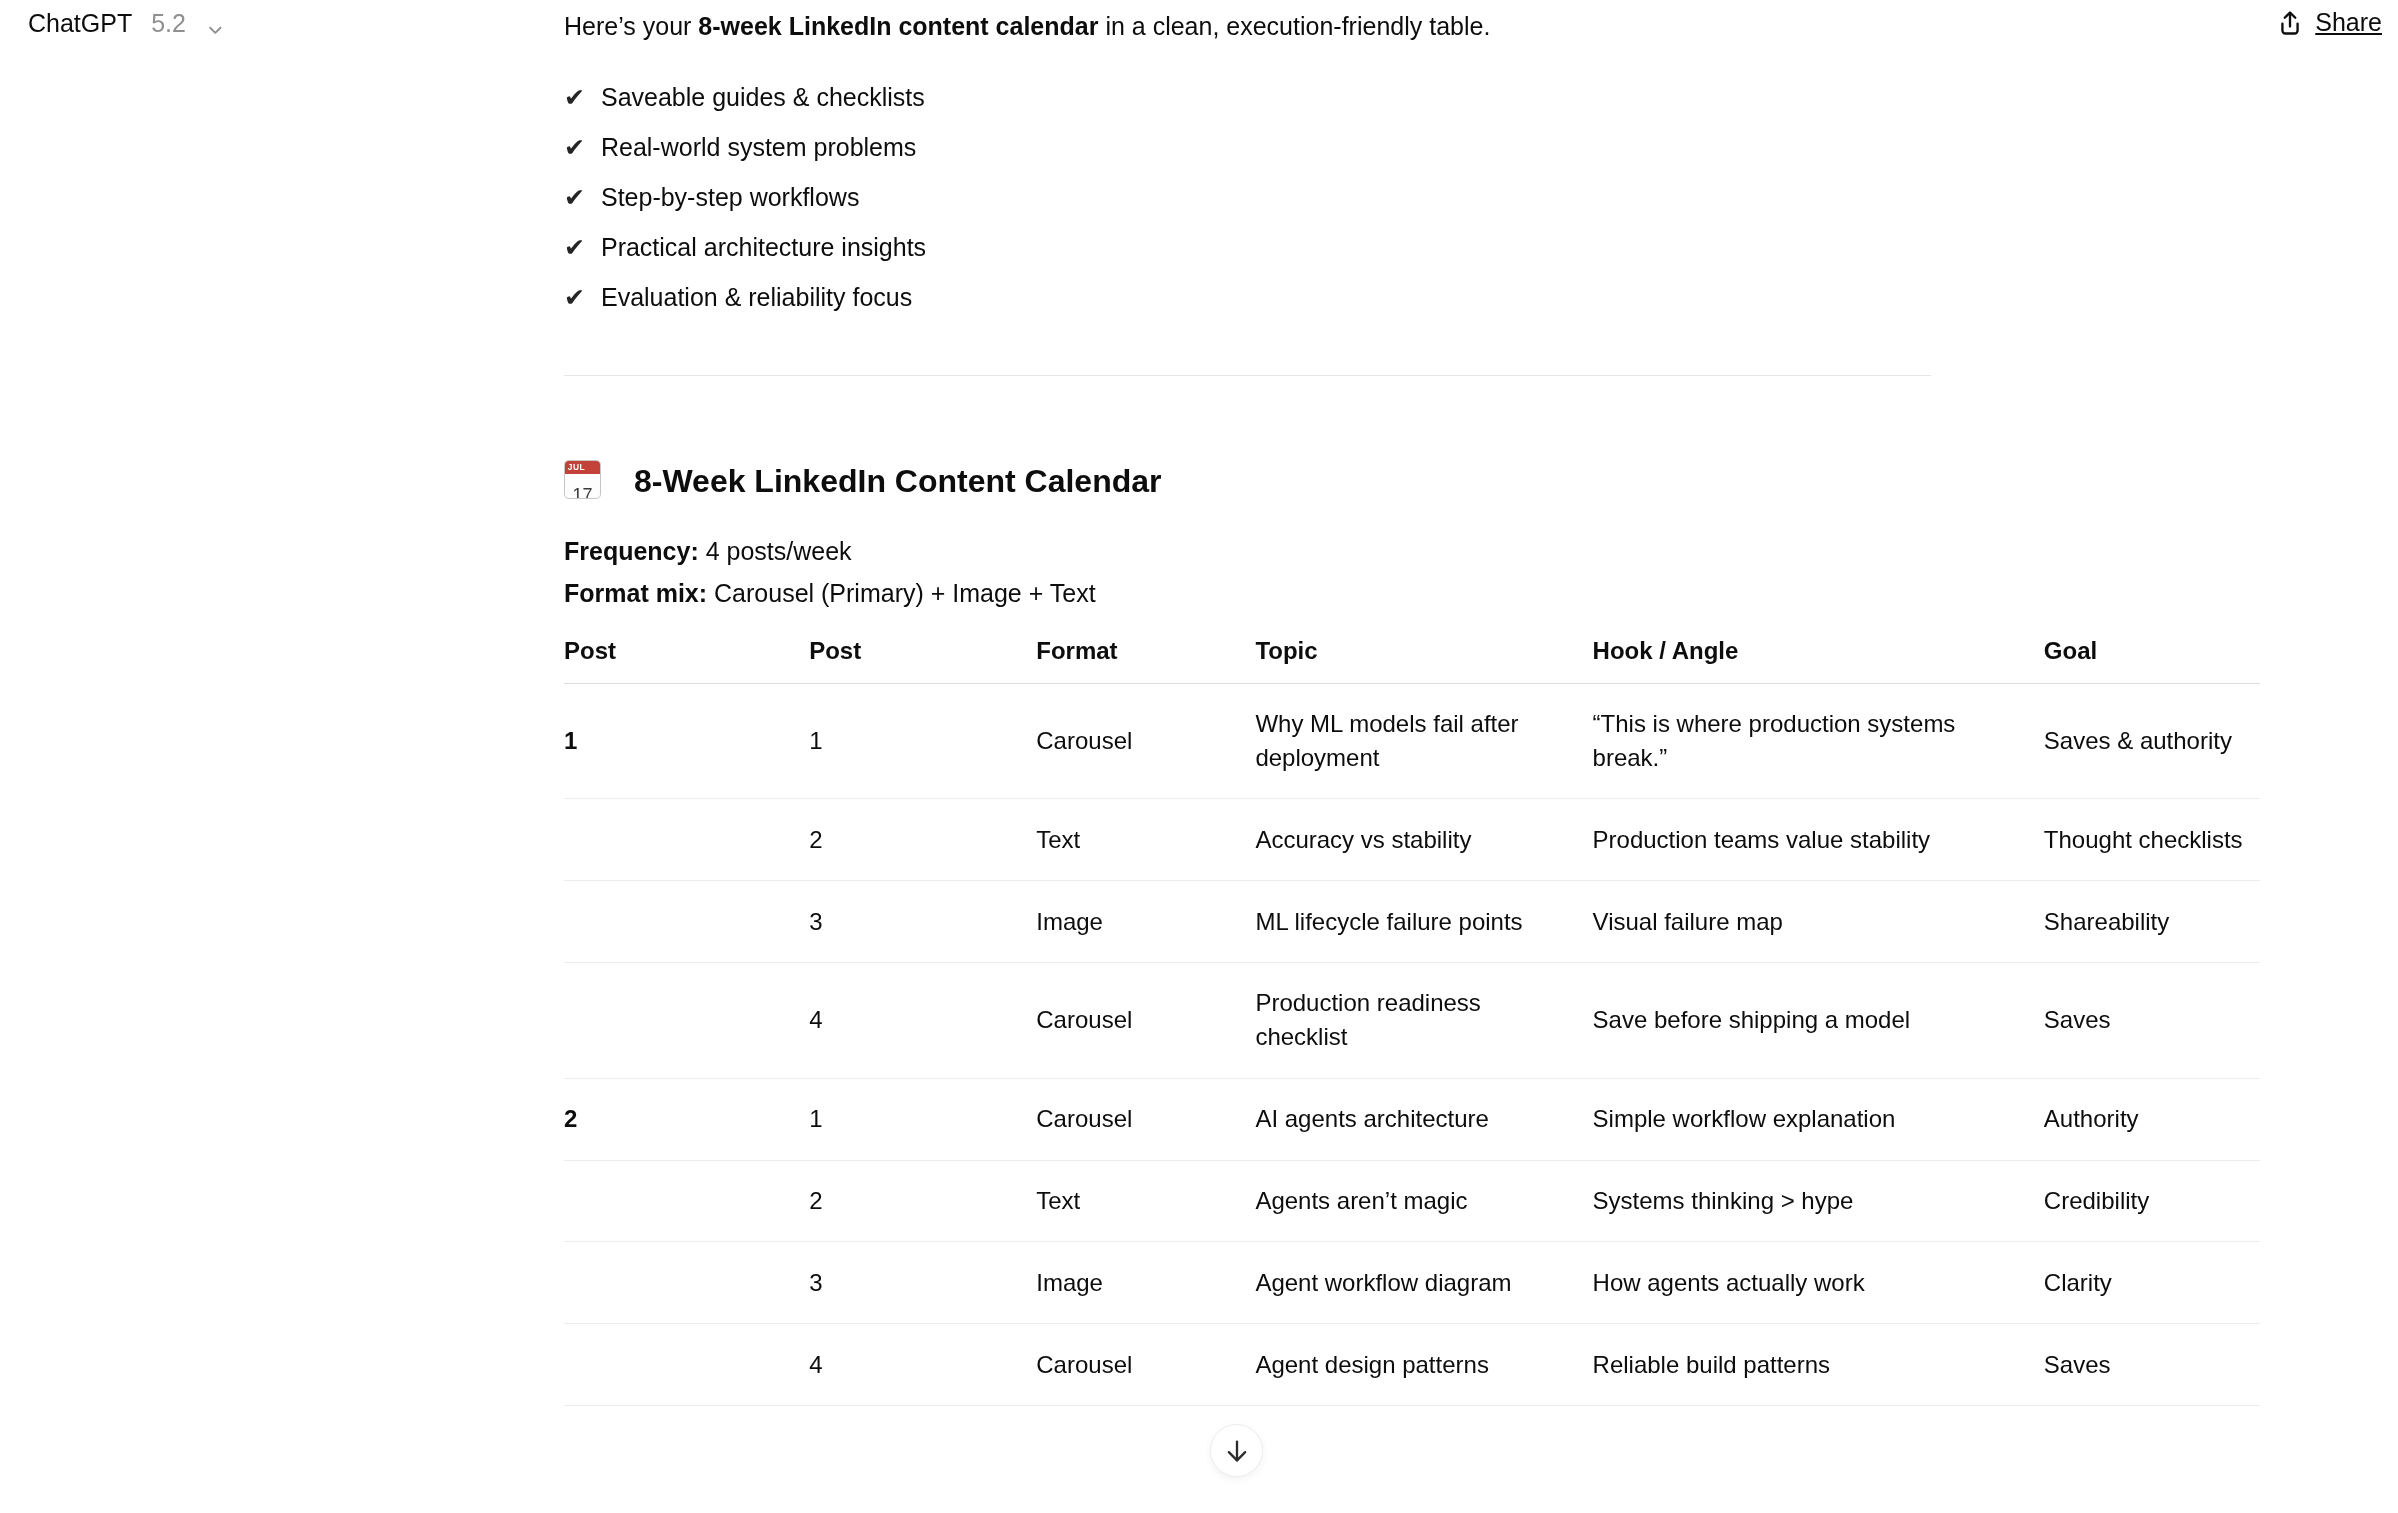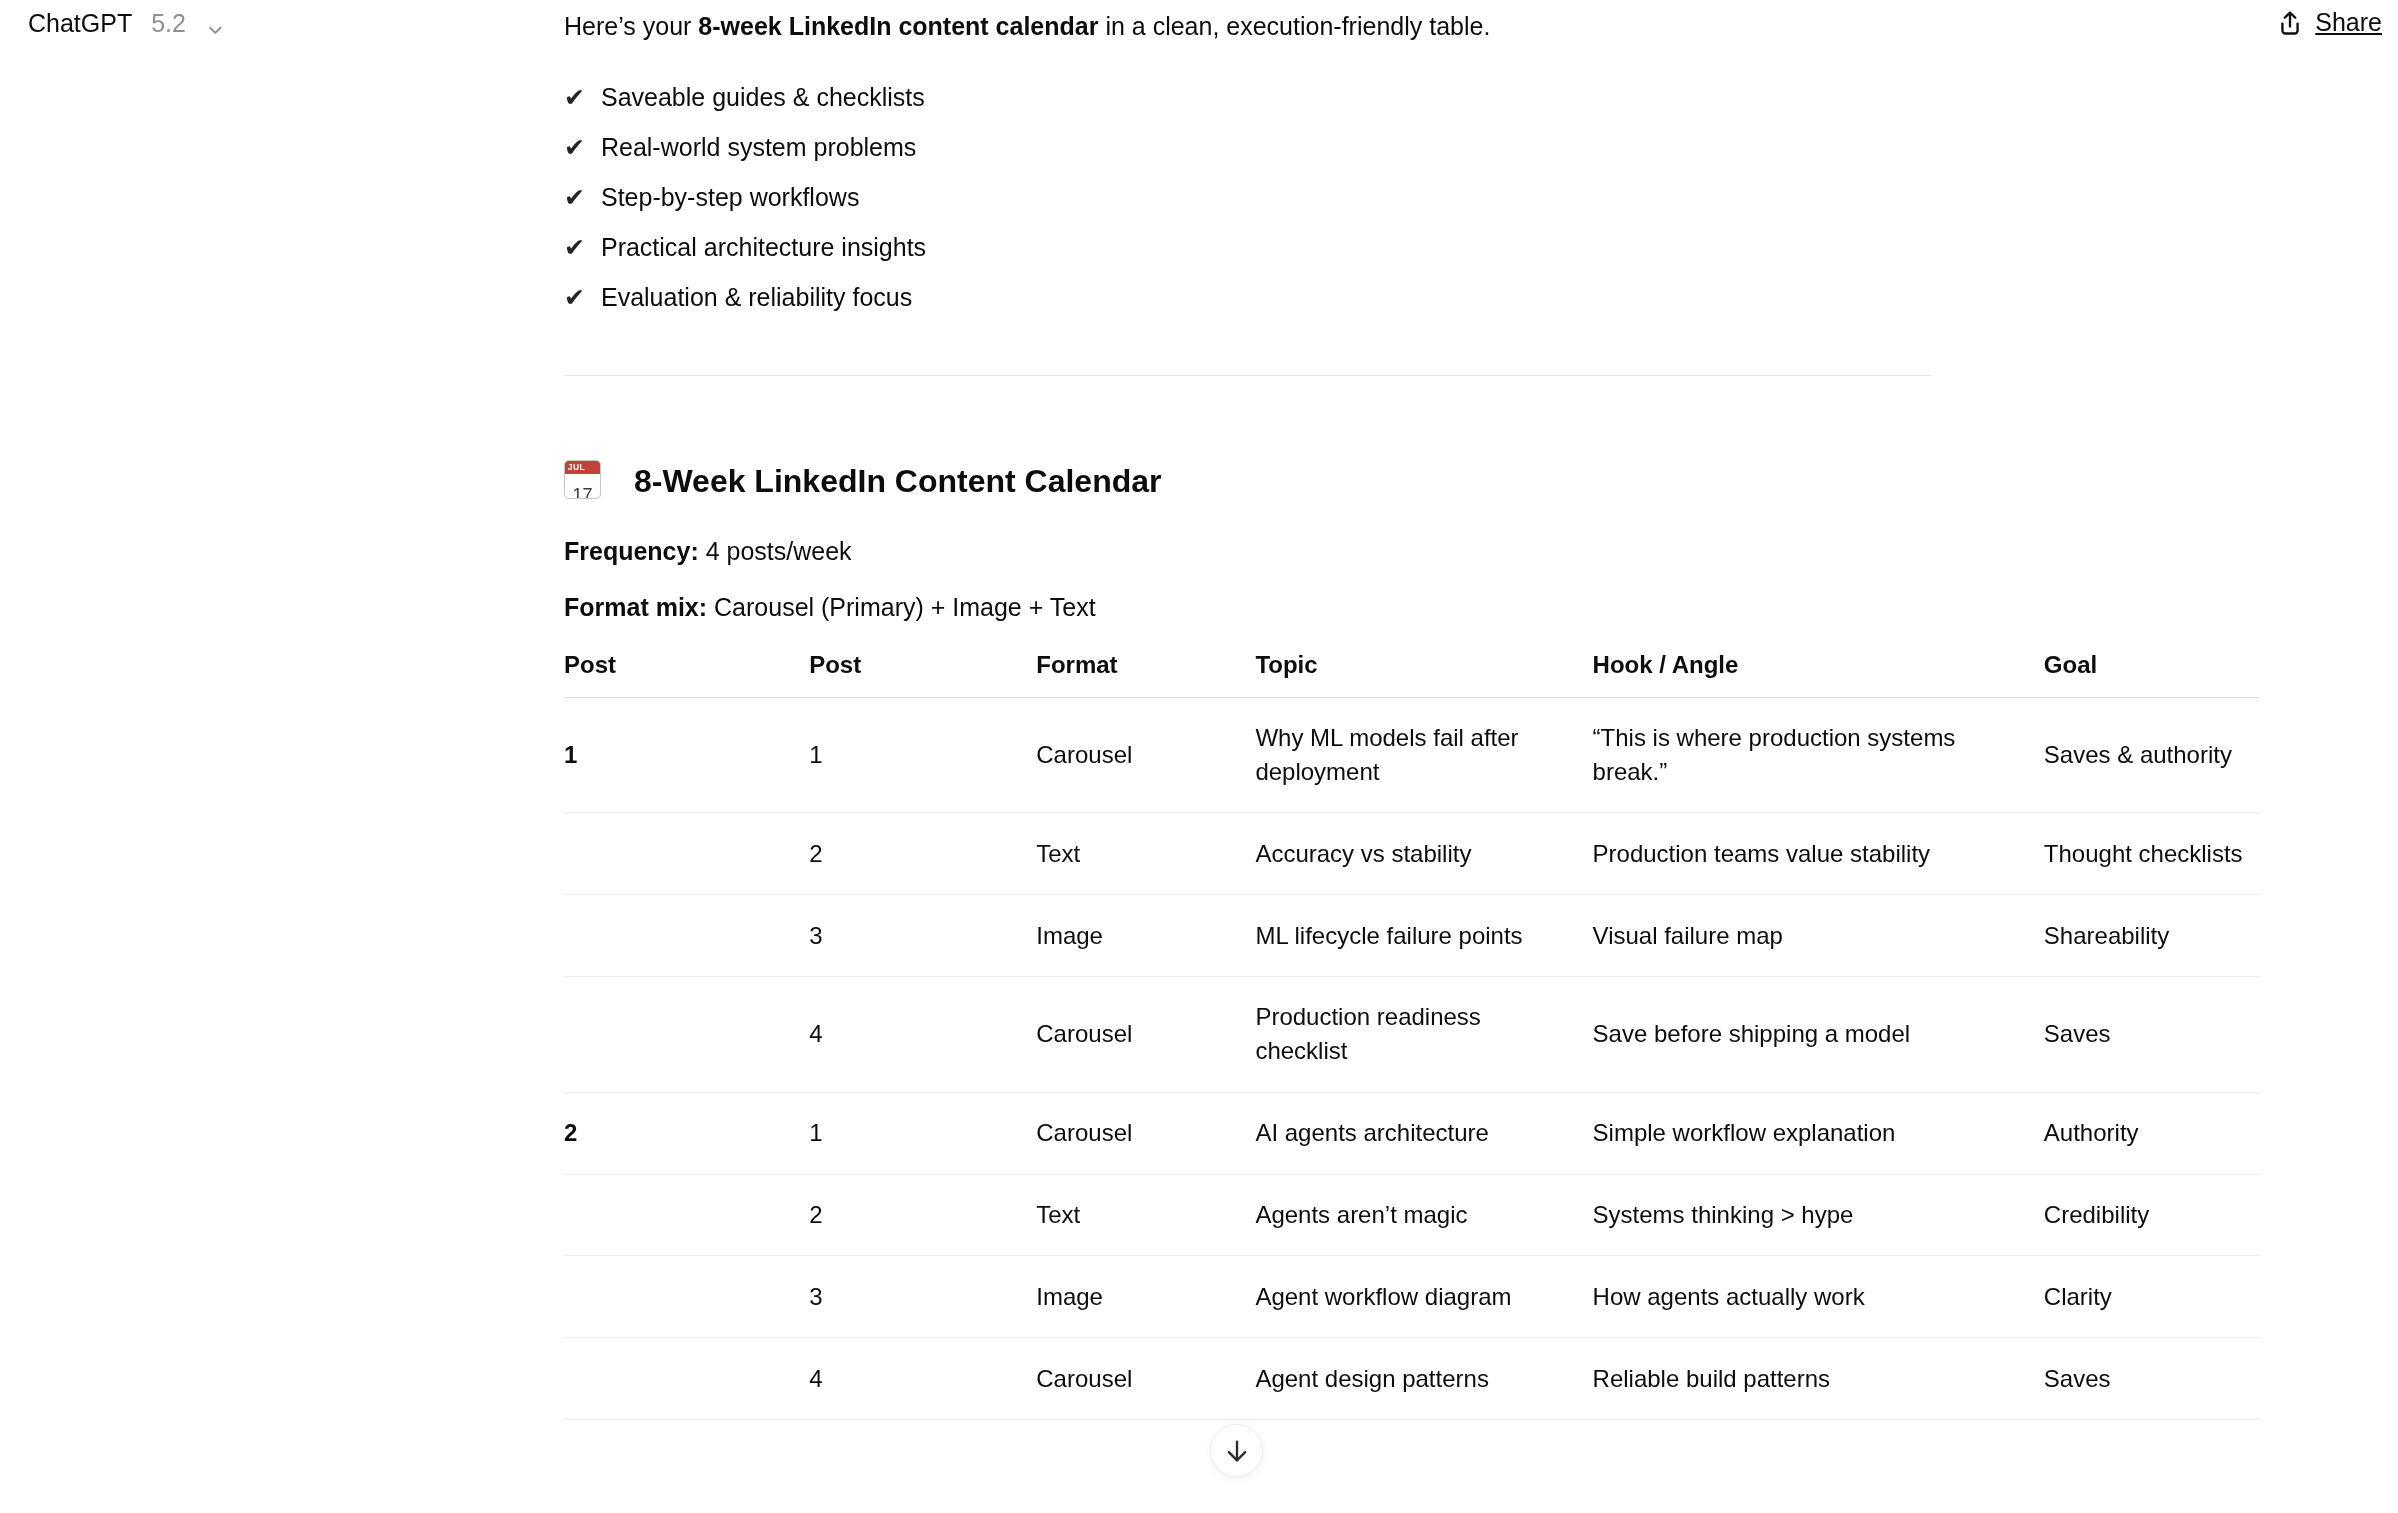--- a/index.html
+++ b/index.html
@@ -65,21 +65,21 @@
     font-size:8.4px; font-weight:700; display:flex; align-items:center;
     justify-content:flex-start; padding-left:2.8px; letter-spacing:0.5px;
   }
   .cal-day {
     flex:1; display:flex; align-items:center; justify-content:center;
     font-size:18px; font-weight:400; color:#3a3a3a;
   }
 
   .meta { font-size:25px; line-height:37px; }
   .meta.freq { margin-top:30px; }
-  .meta.fmt  { margin-top:19px; }
+  .meta.fmt  { margin-top:5px; }
 
   
   table {
     margin-top:13px; border-collapse:collapse; table-layout:fixed;
     width:1696px; font-size:24px;
   }
   th {
     text-align:left; font-weight:700; font-size:24px;
     padding:11.2px 37px 17px 0; line-height:30px;
     border-bottom:1.9px solid #dedede;

